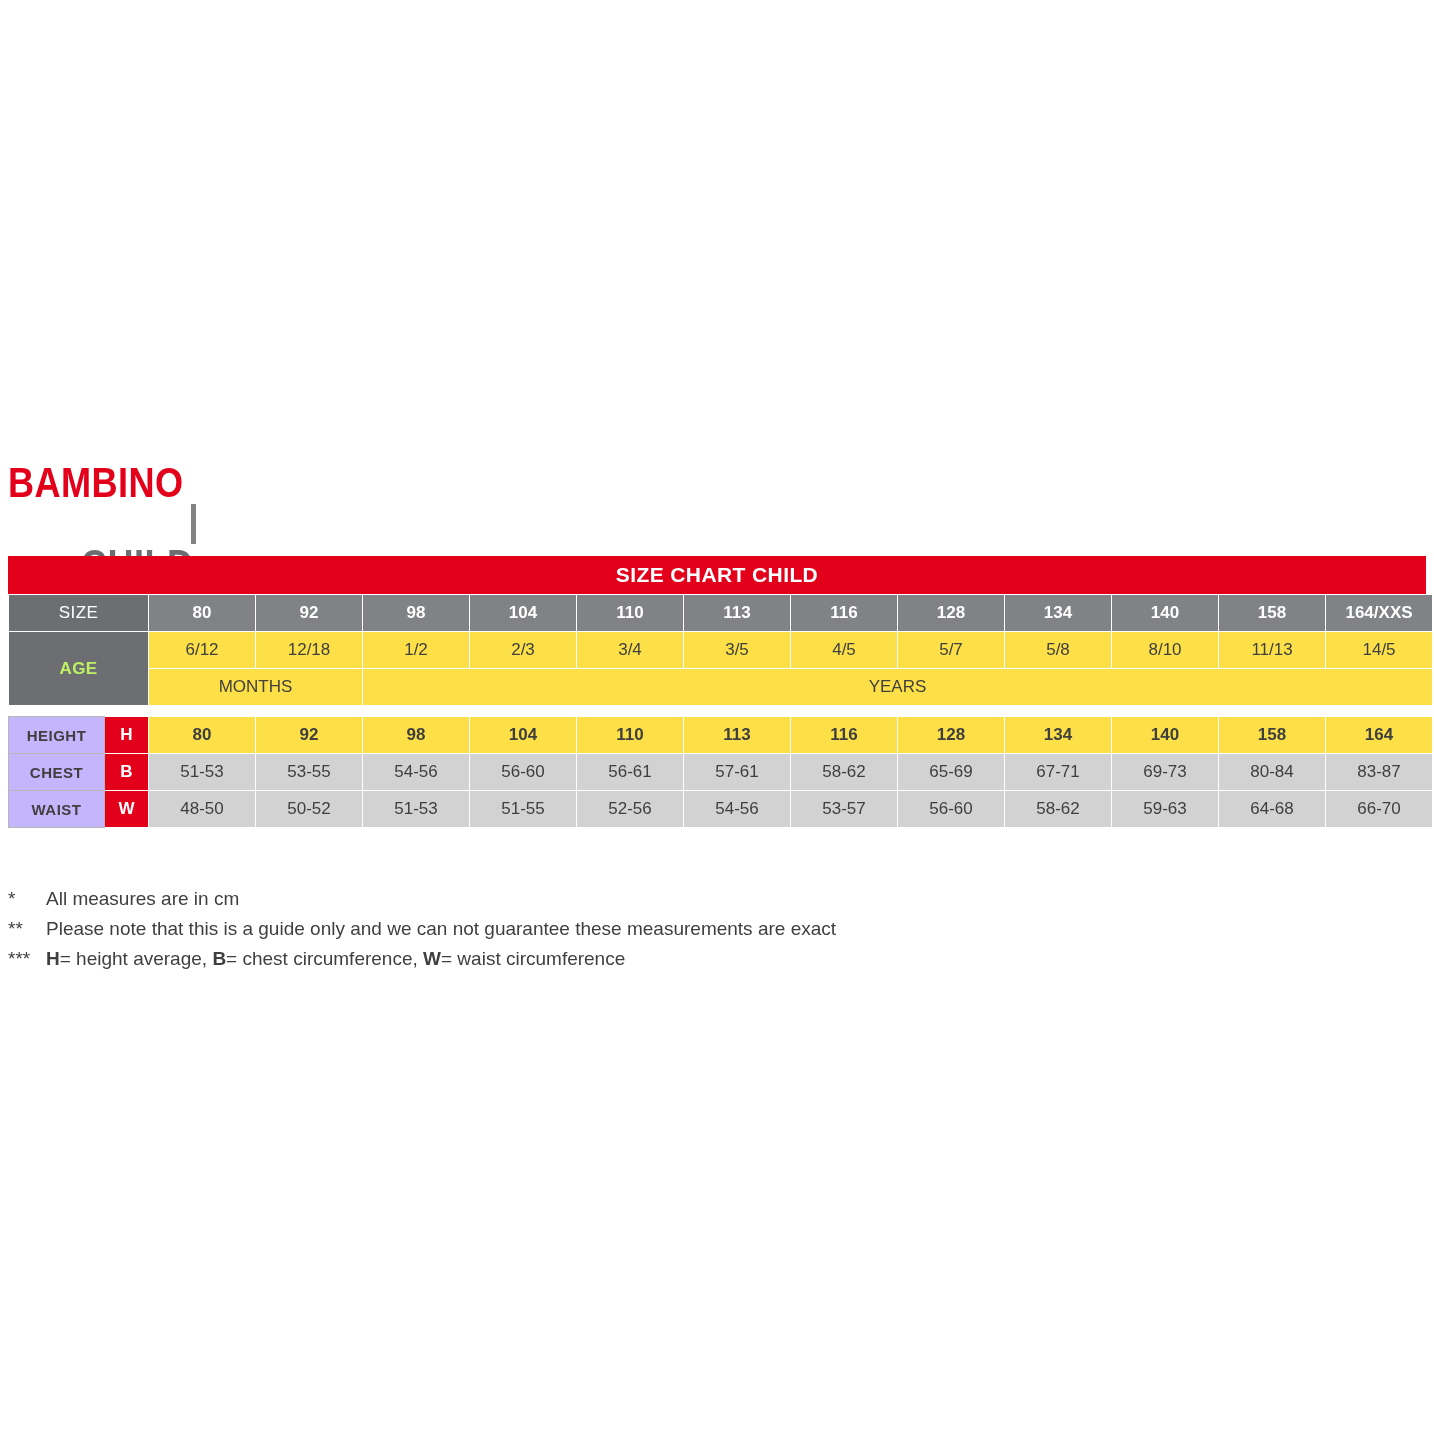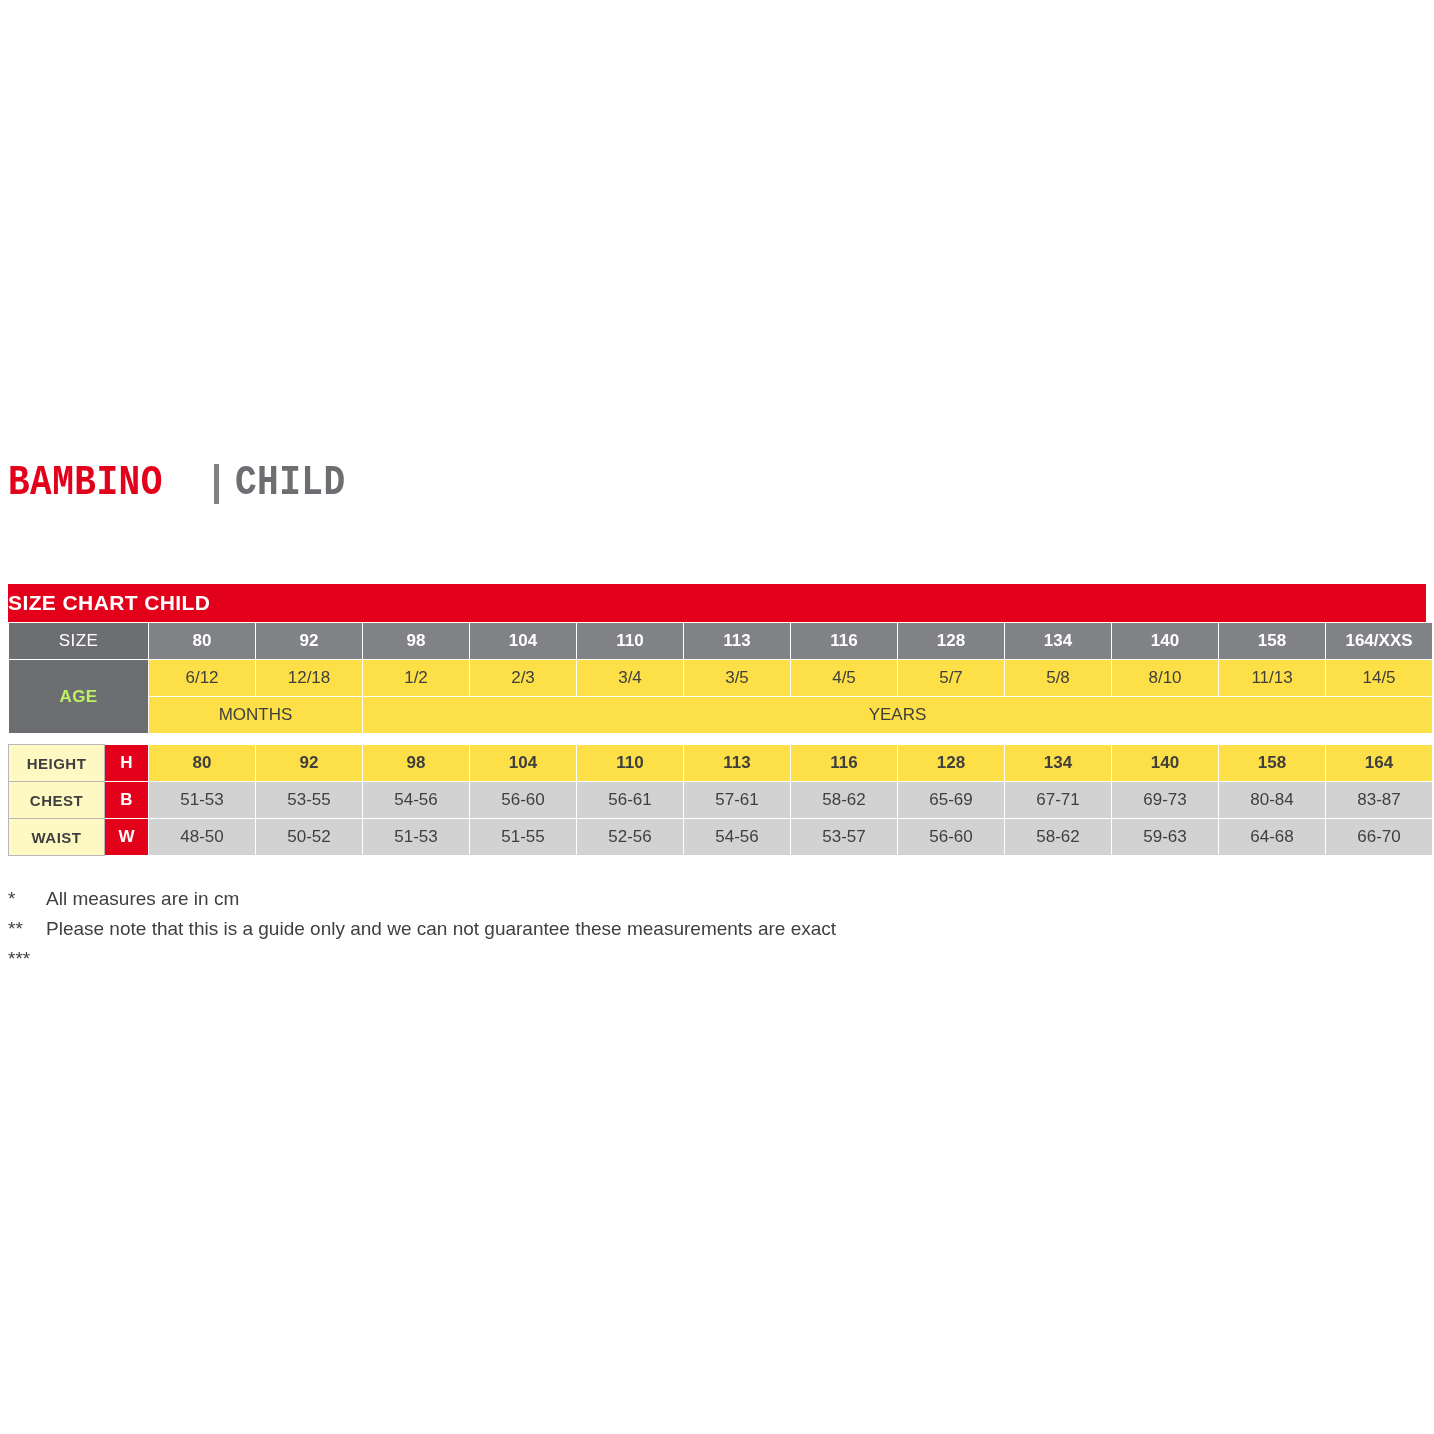--- a/index.html
+++ b/index.html
@@ -22,21 +22,22 @@
     width: 1434px;
     height: 1434px;
   }
   
   .title-block {
     position: absolute;
     left: 8px;
     top: 462px;
     display: flex;
     align-items: flex-end;
-    font-family: Liberation Mono, monospace;
+    font-family: Liberation Sans, sans-serif;
+    flex-direction: column;
   }
   .title-main {
     font-size: 42px;
     font-weight: 700;
     letter-spacing: 0.5px;
     color: #e3001b;
     line-height: 1;
     transform: scaleX(0.86);
     transform-origin: left center;
   }
@@ -59,26 +60,26 @@
   
   .chart {
     position: absolute;
     left: 8px;
     top: 556px;
     width: 1418px;
   }
   .banner {
     background: #e3001b;
     color: #ffffff;
+    text-align: center;
     font-size: 21px;
     font-weight: 700;
     letter-spacing: 0.4px;
     height: 38px;
     line-height: 38px;
-    margin-top: 28px;
   }
   table {
     border-collapse: collapse;
     width: 100%;
     table-layout: fixed;
   }
   td {
     border: 1px solid #ffffff;
     text-align: center;
     font-size: 17px;
@@ -107,21 +108,21 @@
   }
   .cell-lighter {
     background: #d2d2d2;
   }
   .row-gap td {
     border: none;
     height: 10px;
     background: #ffffff;
   }
   .lbl-white {
-    background: #fef9c3;
+    background: #c4b5fd;
     color: #3f3f3f;
     font-weight: 700;
     font-size: 15px;
     letter-spacing: 0.5px;
     border: 1px solid #b7b7b7;
   }
   .lbl-red {
     background: #e3001b;
     color: #ffffff;
     font-weight: 700;
@@ -289,16 +290,17 @@
     <div class="note-row">
       <span class="note-mark">*</span>
       <span class="note-text">All measures are in cm</span>
     </div>
     <div class="note-row">
       <span class="note-mark">**</span>
       <span class="note-text">Please note that this is a guide only and we can not guarantee these measurements are exact</span>
     </div>
     <div class="note-row">
       <span class="note-mark">***</span>
+      <span class="note-text"><b>H</b>= height average, <b>B</b>= chest circumference, <b>W</b>= waist circumference</span>
     </div>
   </div>
 
 </div>
 
 </body></html>

